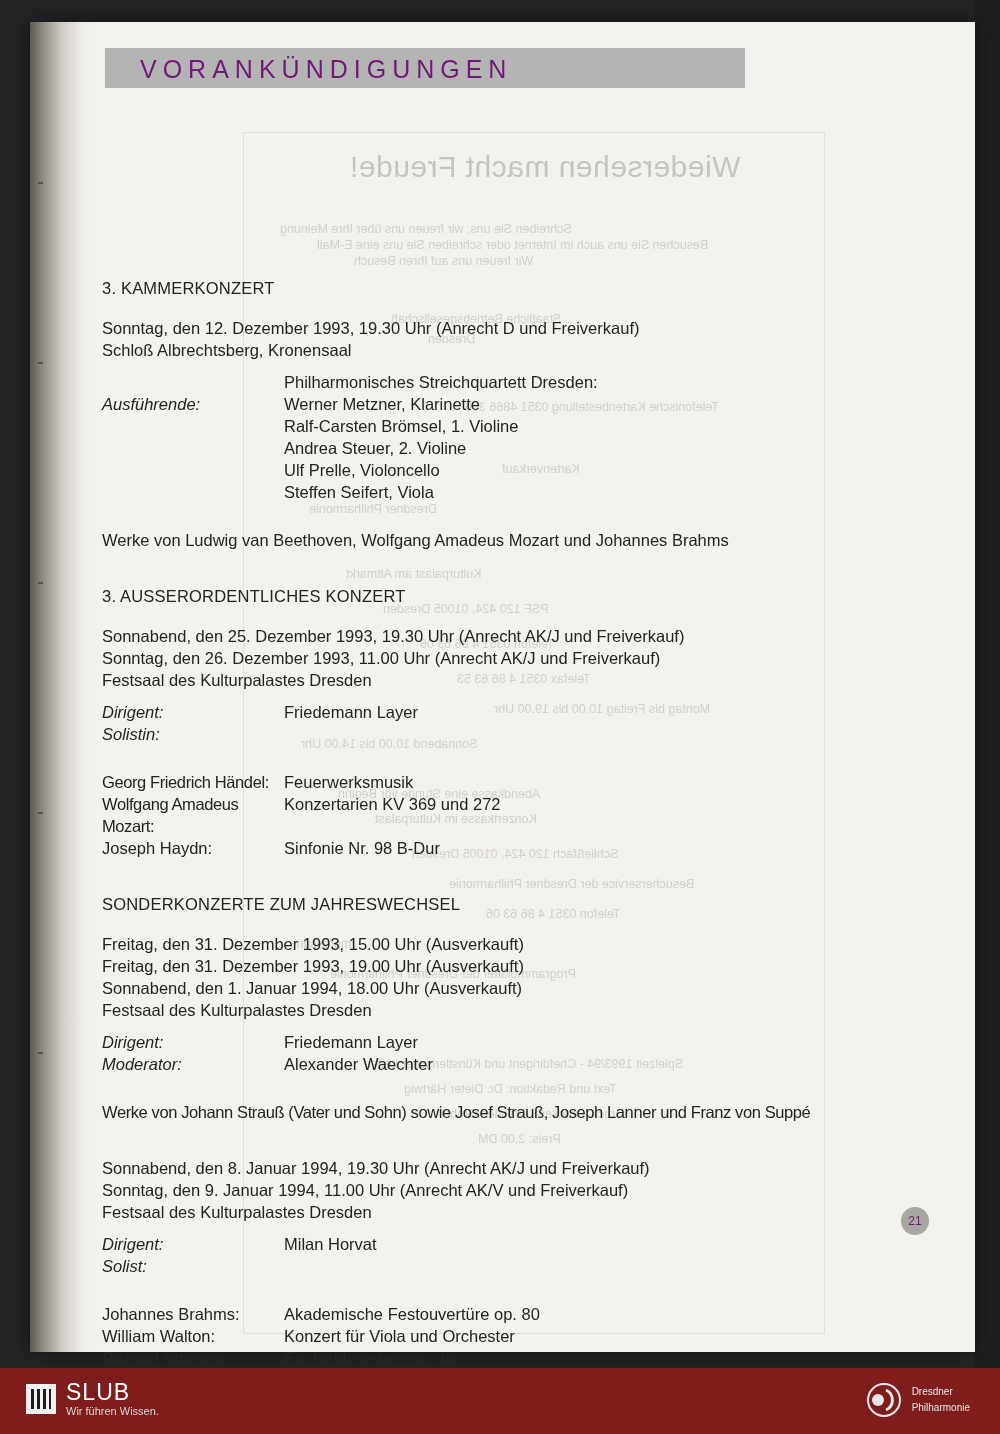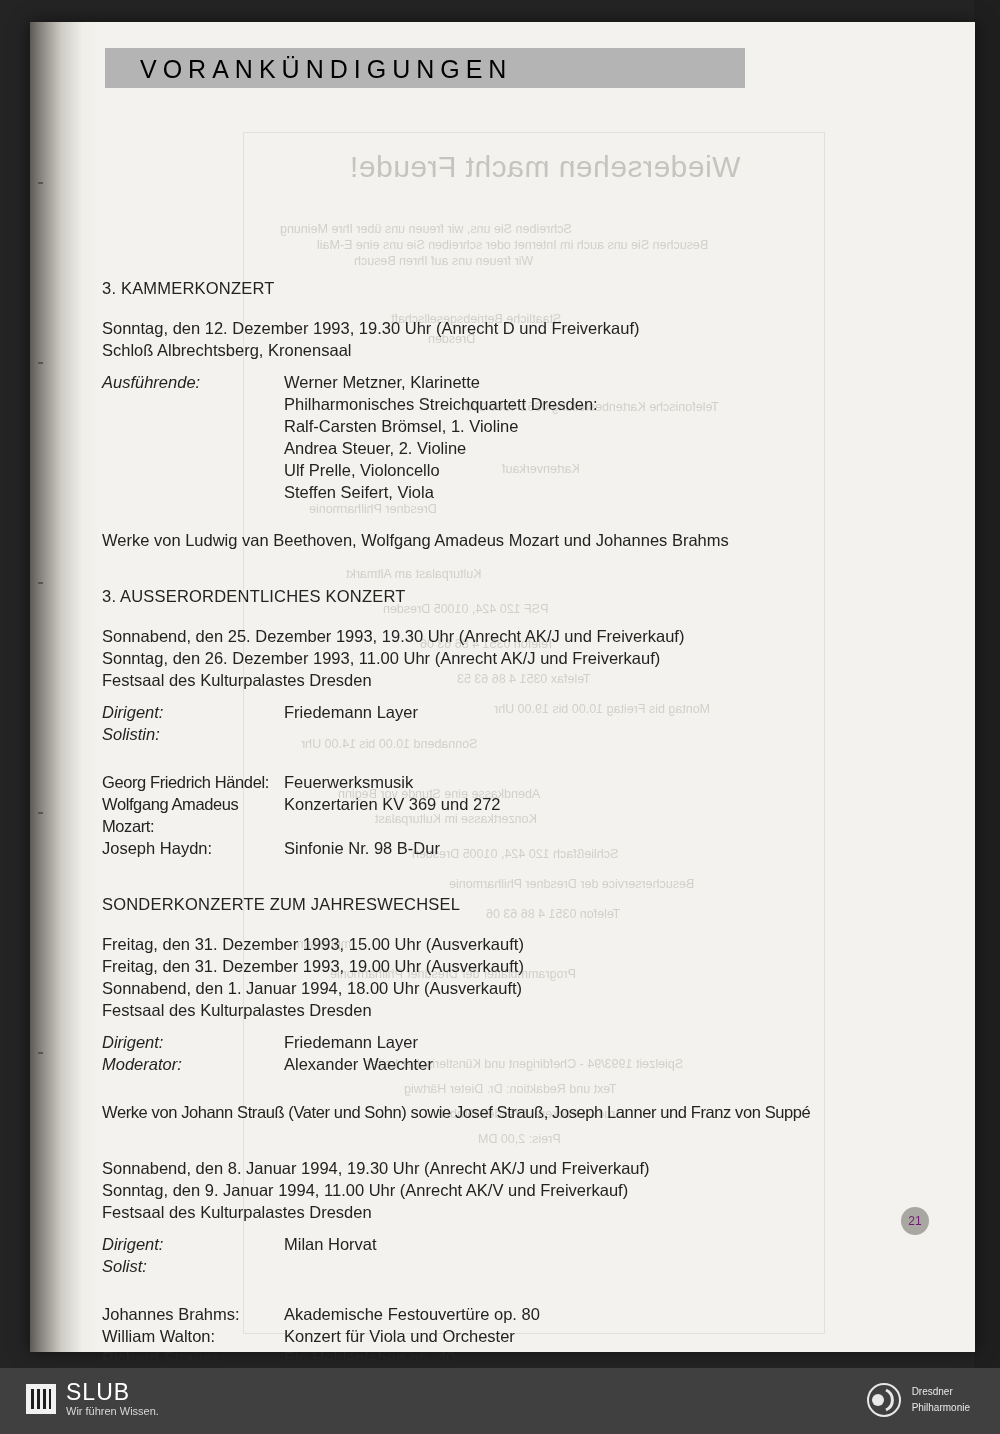--- a/index.html
+++ b/index.html
@@ -30,21 +30,21 @@
   }
   
   .header-band{
     position:absolute;
     left:75px;top:26px;
     width:640px;height:40px;
     background:#b4b4b4;
   }
   .header-band .title{
     position:absolute;left:35px;top:7px;
-    font-size:25px;letter-spacing:6px;color:#000000;
+    font-size:25px;letter-spacing:6px;color:#701a75;
     font-family:"Liberation Sans", sans-serif;font-weight:400;
   }
   
   .ghost{
     position:absolute;color:#c9c7c1;pointer-events:none;user-select:none;
     transform:scaleX(-1);
   }
   .ghost-title{
     left:245px;top:128px;width:540px;
     font-size:30px;color:#c6c4be;letter-spacing:.5px;
@@ -81,21 +81,21 @@
   .narrow{letter-spacing:-0.4px;}
   
   .pageno{
     position:absolute;right:46px;top:1185px;
     width:28px;height:28px;border-radius:50%;
     background:#a9a7a2;color:#701a75;
     font-size:12px;display:flex;align-items:center;justify-content:center;
   }
   
   .bottom-bar{
-    position:absolute;left:0;bottom:0;width:1000px;height:66px;background:#404040;
+    position:absolute;left:0;bottom:0;width:1000px;height:66px;background:#7f1d1d;
   }
   .slub{
     position:absolute;left:26px;top:12px;display:flex;align-items:center;
   }
   .slub-mark{
     width:30px;height:30px;background:#f2f2f2;margin-right:10px;
     position:relative;
   }
   .slub-mark:after{
     content:"";position:absolute;left:5px;top:5px;width:20px;height:20px;
@@ -163,26 +163,26 @@
   </div>
 
   <div class="content" id="content">
       <div class="sec-head">3. KAMMERKONZERT</div>
       <div class="blk">
         <div class="line">Sonntag, den 12. Dezember 1993, 19.30 Uhr (Anrecht D und Freiverkauf)</div>
         <div class="line">Schloß Albrechtsberg, Kronensaal</div>
       </div>
       <div class="blk">
         <div class="row">
+          <div class="lbl"></div>
+          <div class="val">Philharmonisches Streichquartett Dresden:</div>
+        </div>
+        <div class="row">
           <div class="lbl">Ausführende:</div>
           <div class="val">Werner Metzner, Klarinette</div>
-        </div>
-        <div class="row">
-          <div class="lbl"></div>
-          <div class="val">Philharmonisches Streichquartett Dresden:</div>
         </div>
         <div class="row">
           <div class="lbl"></div>
           <div class="val">Ralf-Carsten Brömsel, 1. Violine</div>
         </div>
         <div class="row">
           <div class="lbl"></div>
           <div class="val">Andrea Steuer, 2. Violine</div>
         </div>
         <div class="row">

